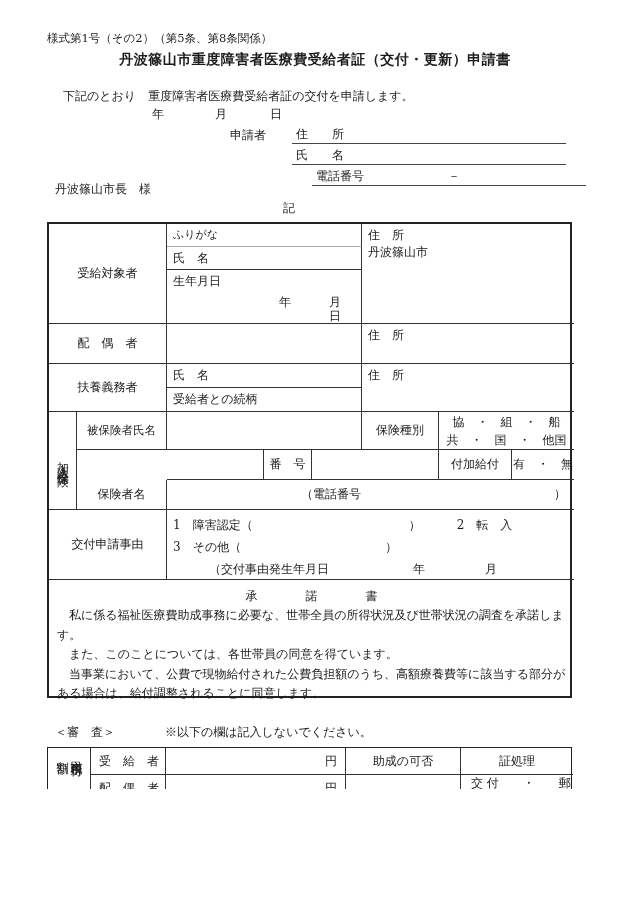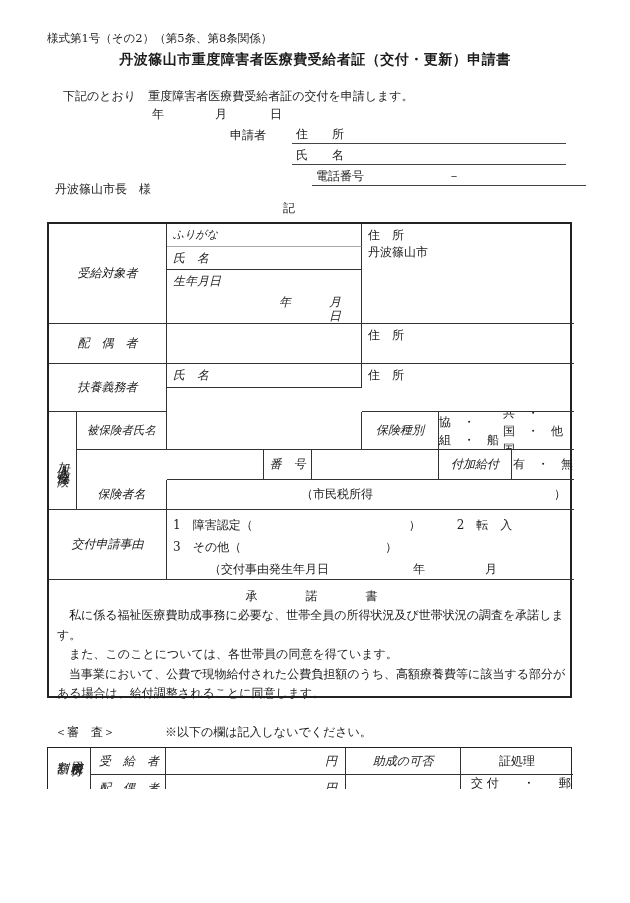--- a/index.html
+++ b/index.html
@@ -23,21 +23,21 @@
   .phone-dash { position:absolute; left:136px; top:2px; }
   .addressee { left:55px; top:181px; }
   .record-mark { left:283px; top:200px; }
 
   
   .mt { position:absolute; left:47px; top:222px; width:525px; height:476px;
         display:grid; border:2px solid #222;
         grid-template-columns:28px 90px 97px 48px 50px 77px 73px 62px;
         grid-template-rows:23px 23px 54px 40px 24px 24px 38px 30px 30px 70px 120px; }
   .cell { position:relative; font-size:12px; overflow:hidden; }
-  .br { border-right:1px solid #333;font-style:italic; }
+  .br { border-right:1px solid #333; }
   .bb { border-bottom:1px solid #333; }
   .bbl { border-bottom:1px solid #aaa; }
   .cc { display:flex; align-items:center; justify-content:center; text-align:left; }
   .tl { padding:3px 6px; }
   .vert { writing-mode:vertical-rl; text-orientation:upright; letter-spacing:3px; }
 
   .c-recipient{grid-area:1/1/4/3} .c-furigana{grid-area:1/3/2/6} .c-name{grid-area:2/3/3/6}
   .c-birth{grid-area:3/3/4/6} .c-raddr{grid-area:1/6/4/9}
   .c-spouse{grid-area:4/1/5/3} .c-sblank{grid-area:4/3/5/6} .c-saddr{grid-area:4/6/5/9}
   .c-dep{grid-area:5/1/7/3} .c-dname{grid-area:5/3/6/6} .c-drel{grid-area:6/3/7/6} .c-daddr{grid-area:5/6/7/9}
@@ -45,21 +45,21 @@
   .c-itype{grid-area:7/6/8/7} .c-itypeopt{grid-area:7/7/8/9}
   .c-sym{grid-area:8/2/9/3} .c-symv{grid-area:8/3/9/4} .c-num{grid-area:8/4/9/5} .c-numv{grid-area:8/5/9/7}
   .c-extra{grid-area:8/7/9/8} .c-extrav{grid-area:8/8/9/9}
   .c-insr{grid-area:9/2/10/3} .c-insrv{grid-area:9/3/10/9}
   .c-reason{grid-area:10/1/11/3} .c-reasonv{grid-area:10/3/11/9}
   .c-consent{grid-area:11/1/12/9}
 
   .birth-year { position:absolute; left:112px; top:24px; }
   .birth-month{ position:absolute; left:162px; top:24px; }
   .birth-day  { position:absolute; left:162px; top:38px; }
-  .itype-opts { display:flex; flex-direction:row; justify-content:center; align-items:center; line-height:18px; }
+  .itype-opts { display:flex; flex-direction:column; justify-content:center; align-items:center; line-height:18px; }
   .insrv-flex { display:flex; align-items:center; }
   .insrv-flex .open { padding-left:134px; }
   .insrv-flex .close { margin-left:auto; padding-right:8px; }
   .reason-lines { padding:4px 0 0 6px; line-height:22px; }
   .consent-box { padding:6px 8px; }
   .consent-title { text-align:center; line-height:20px; }
   .consent-box p { white-space:normal; line-height:19.5px; font-size:12px; }
 
   
   .review-title { left:55px; top:724px; }
@@ -120,40 +120,41 @@
       <div>住　所</div>
       <div style="">丹波篠山市</div>
     </div>
 
     <div class="cell cc br bb c-spouse">配　偶　者</div>
     <div class="cell br bb c-sblank"></div>
     <div class="cell tl bb c-saddr">住　所</div>
 
     <div class="cell cc br bb c-dep">扶養義務者</div>
     <div class="cell tl br bb c-dname">氏　名</div>
+    <div class="cell tl br bb c-drel">受給者との続柄</div>
     <div class="cell tl bb c-daddr">住　所</div>
 
     <div class="cell cc br bb c-iside">
       <span class="vert">加入医療保険</span>
     </div>
     <div class="cell cc br bb c-insured" style="font-size:11.5px;">被保険者氏名</div>
     <div class="cell br bb c-insblank"></div>
     <div class="cell cc br bb c-itype">保険種別</div>
     <div class="cell bb itype-opts c-itypeopt">
       <span>協　・　組　・　船</span>
       <span>共　・　国　・　他国</span>
     </div>
     <div class="cell br bb c-symv"></div>
     <div class="cell cc br bb c-num">番　号</div>
     <div class="cell br bb c-numv"></div>
     <div class="cell cc br bb c-extra">付加給付</div>
     <div class="cell cc bb c-extrav">有　・　無</div>
     <div class="cell cc br bb c-insr">保険者名</div>
     <div class="cell bb insrv-flex c-insrv">
-      <span class="open">（市民税所得</span>
+      <span class="open">（電話番号</span>
       <span class="close">）</span>
     </div>
 
     <div class="cell cc br bb c-reason">交付申請事由</div>
     <div class="cell bb reason-lines c-reasonv">
       <div>1　障害認定（　　　　　　　　　　　　　）　　　2　転　入</div>
       <div>3　その他（　　　　　　　　　　　　）</div>
       <div>　　　（交付事由発生年月日　　　　　　　年　　　　　月　　　　　日）</div>
     </div>
 

